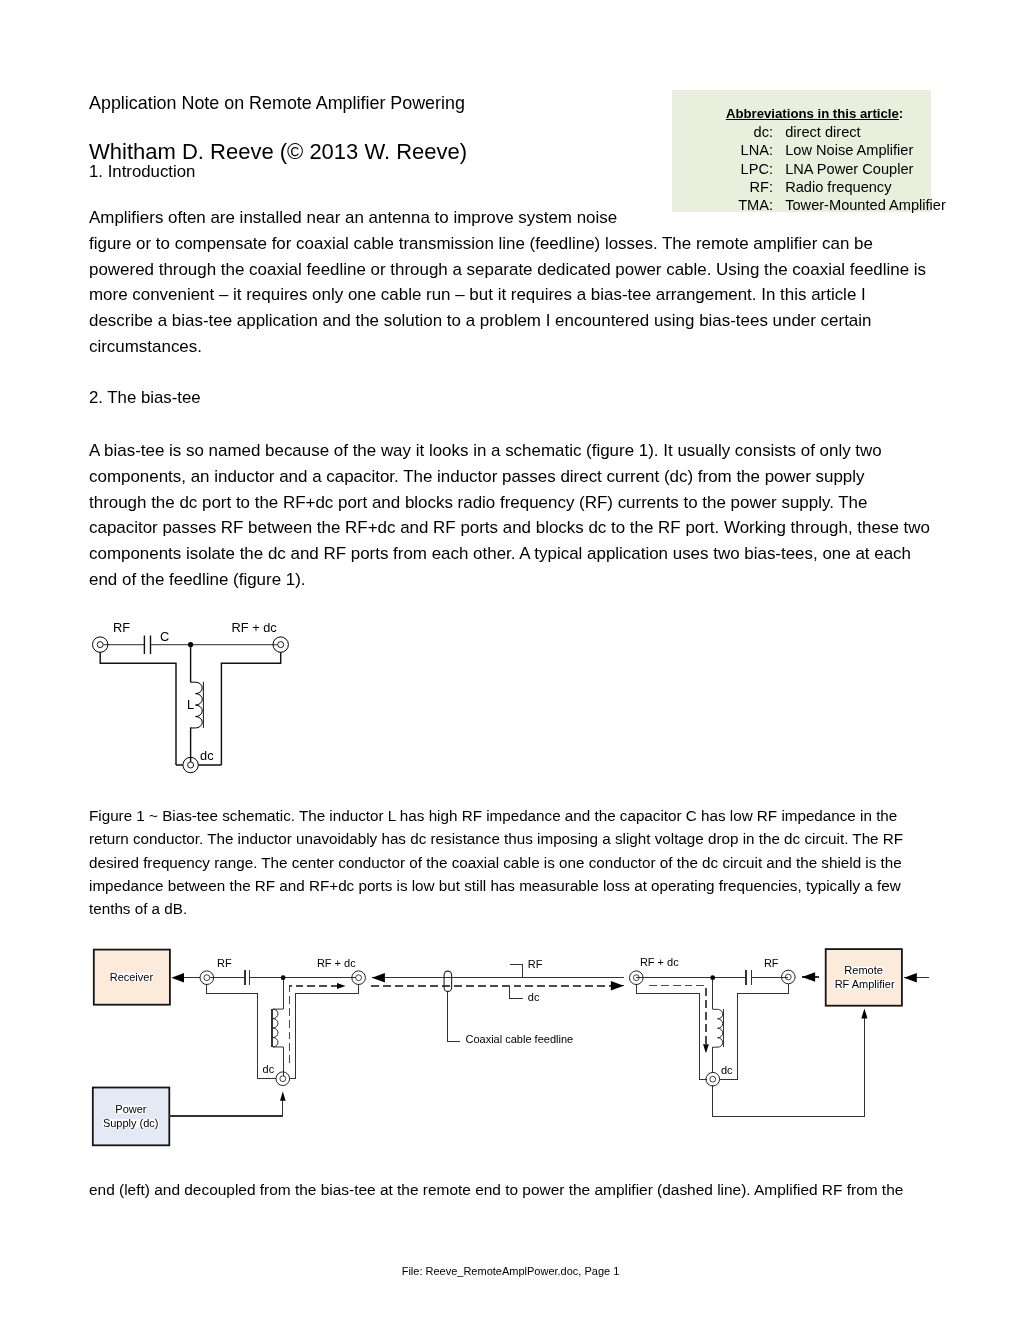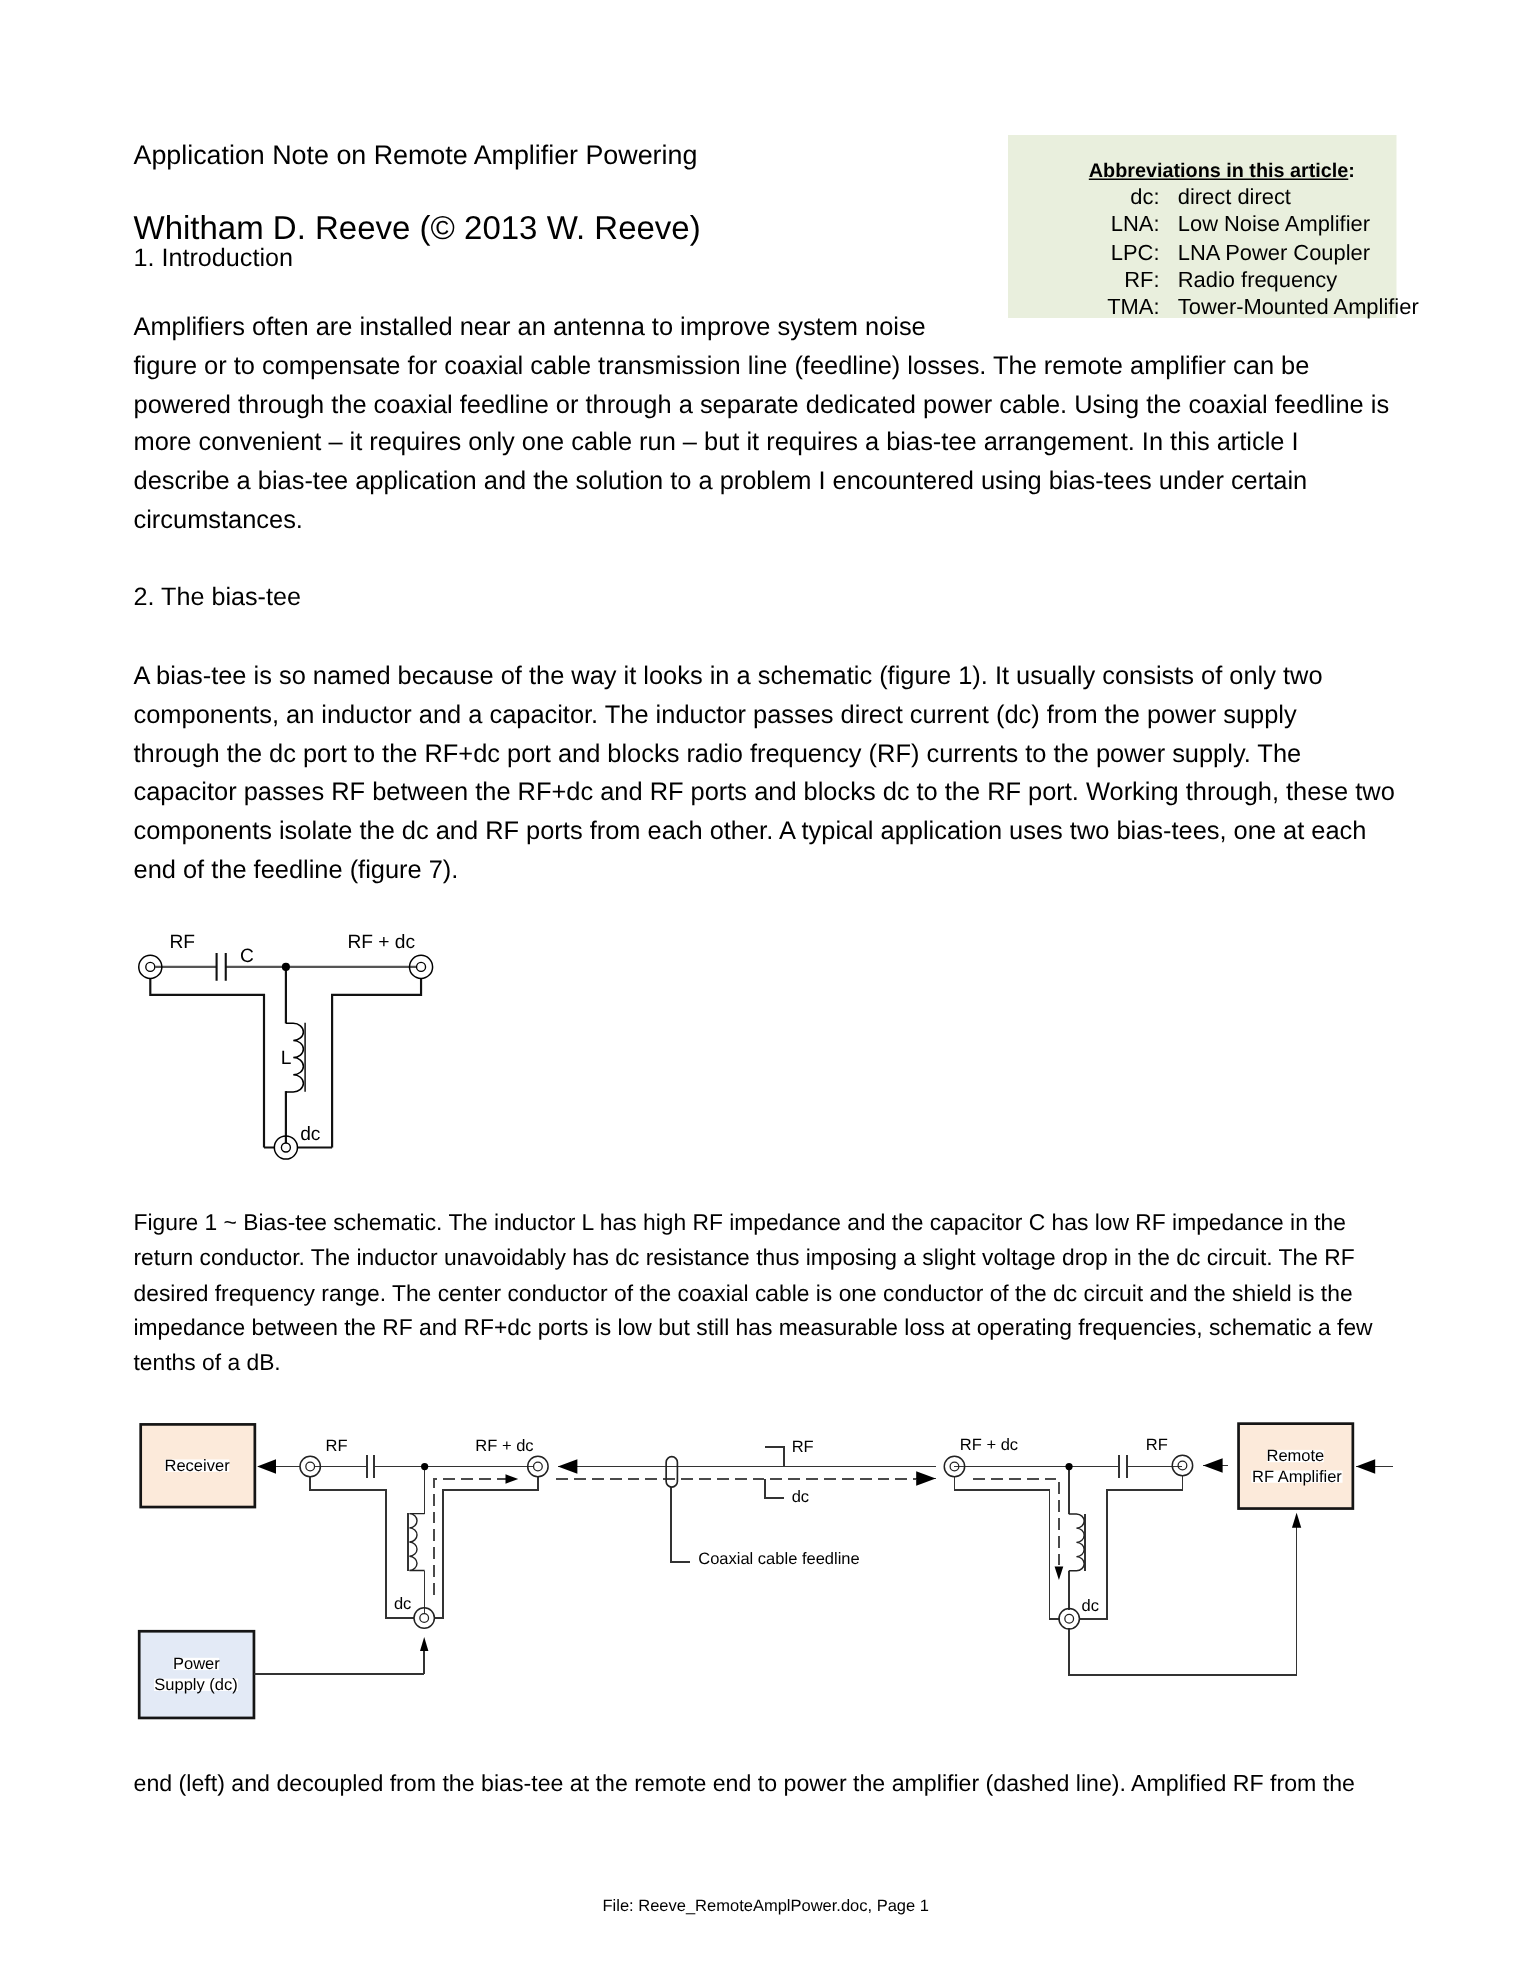--- a/index.html
+++ b/index.html
@@ -70,21 +70,21 @@
       <div class="ln">circumstances.</div>
     </div>
 
   <div class="abs h2" style="left:89px;top:388px;">2. The bias-tee</div>
   <div class="blk body" style="top:438px;">
       <div class="ln">A bias-tee is so named because of the way it looks in a schematic (figure 1). It usually consists of only two</div>
       <div class="ln">components, an inductor and a capacitor. The inductor passes direct current (dc) from the power supply</div>
       <div class="ln">through the dc port to the RF+dc port and blocks radio frequency (RF) currents to the power supply. The</div>
       <div class="ln">capacitor passes RF between the RF+dc and RF ports and blocks dc to the RF port. Working through, these two</div>
       <div class="ln">components isolate the dc and RF ports from each other. A typical application uses two bias-tees, one at each</div>
-      <div class="ln">end of the feedline (figure 7).</div>
+      <div class="ln">end of the feedline (figure 1).</div>
     </div>
 
   <div class="abs" id="fig1" style="left:88px;top:612px;">
     <svg width="210" height="176" viewBox="0 0 210 176">
       <g fill="none" stroke="#111" stroke-width="1.45">
 
         <path d="M15.5 32.6 H56.2 M62.5 32.6 H189.5" stroke="#555"></path>
 
         <path d="M56.4 23.4 V41.9 M62.5 23.4 V41.9" stroke-width="1.4"></path>
 
@@ -118,21 +118,21 @@
         <text x="99.1" y="97">L</text>
         <text x="112.1" y="147.7">dc</text>
       </g>
     </svg>
   </div>
 
   <div class="blk cap" style="top:804px;">
       <div class="ln">Figure 1 ~ Bias-tee schematic. The inductor L has high RF impedance and the capacitor C has low RF impedance in the</div>
       <div class="ln">return conductor. The inductor unavoidably has dc resistance thus imposing a slight voltage drop in the dc circuit. The RF</div>
       <div class="ln">desired frequency range. The center conductor of the coaxial cable is one conductor of the dc circuit and the shield is the</div>
-      <div class="ln">impedance between the RF and RF+dc ports is low but still has measurable loss at operating frequencies, schematic a few</div>
+      <div class="ln">impedance between the RF and RF+dc ports is low but still has measurable loss at operating frequencies, typically a few</div>
       <div class="ln">tenths of a dB.</div>
     </div>
 
   <div class="abs" id="fig2" style="left:88px;top:940px;">
     <svg width="850" height="212" viewBox="0 0 850 212">
 
       <rect x="5.8" y="9.6" width="76.1" height="55.1" fill="#fceada" stroke="#151515" stroke-width="1.8"></rect>
       <rect x="4.8" y="147.5" width="76.5" height="57.8" fill="#e3eaf6" stroke="#151515" stroke-width="1.8"></rect>
       <rect x="737.7" y="9.1" width="76.2" height="56.6" fill="#fceada" stroke="#151515" stroke-width="1.8"></rect>
 

